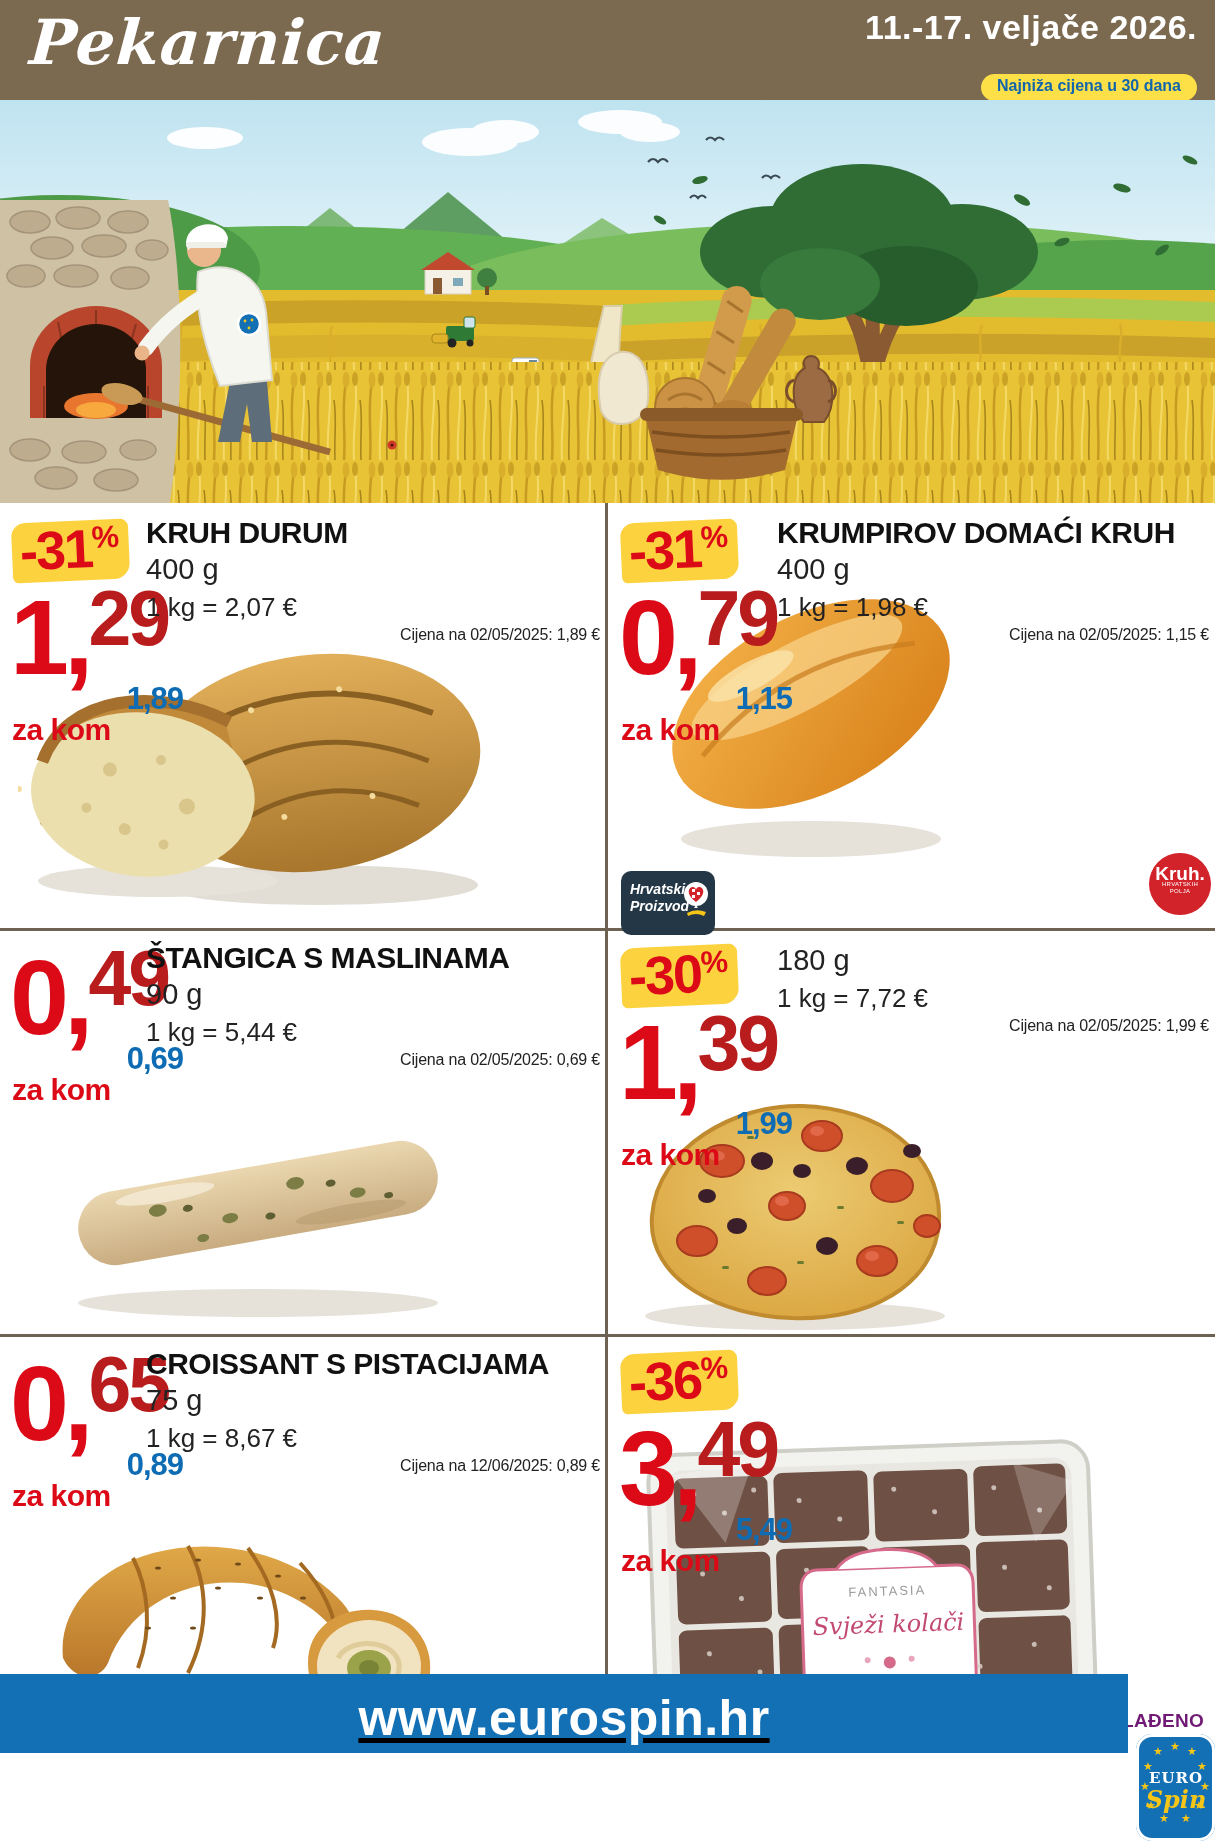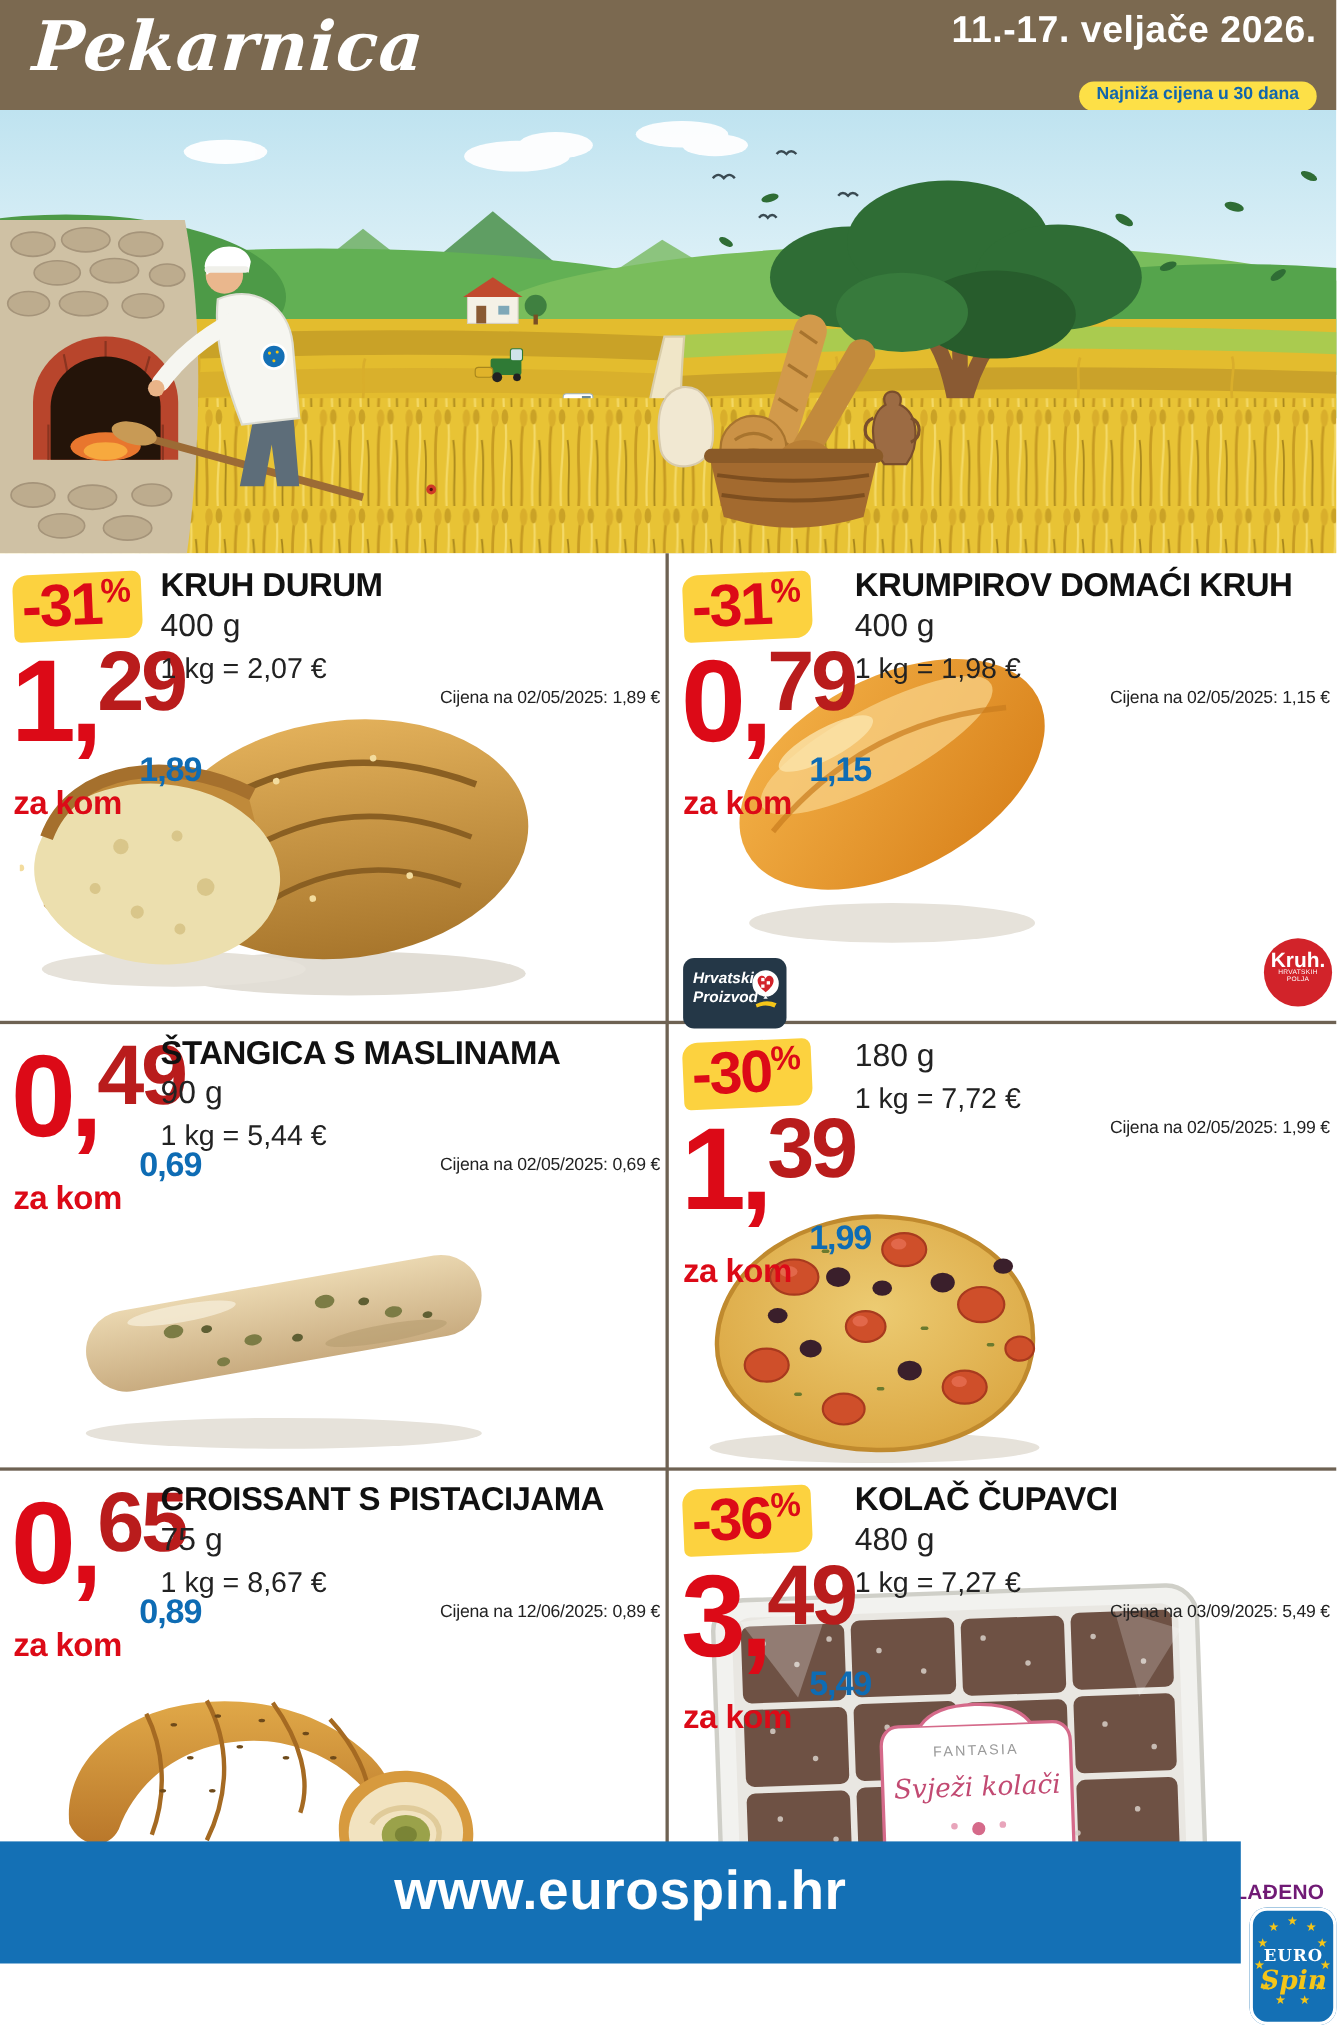--- a/index.html
+++ b/index.html
@@ -60,21 +60,21 @@
             color:#fff;font-style:italic;font-weight:bold;font-size:14px;line-height:17px;padding:10px 0 0 9px;box-sizing:border-box;}
   .stamp-hp .hp-ico{position:absolute;right:6px;top:10px;}
   .stamp-kruh{position:absolute;left:540px;top:350px;width:62px;height:62px;background:#d2232a;border-radius:50%;
               color:#fff;text-align:center;box-sizing:border-box;padding-top:14px;}
   .stamp-kruh .k1{font-size:19px;font-weight:bold;line-height:14px;}
   .stamp-kruh .k2{font-size:6px;line-height:7px;letter-spacing:0.3px;}
 
   
   .chilled{position:absolute;left:1108px;top:1710px;color:#701a75;font-weight:bold;font-size:19px;letter-spacing:0.3px;}
   .chilled svg{vertical-align:-3px;}
-  .footer-bar{position:absolute;left:0;top:1674px;width:1128px;height:111px;background:#1470b5;}
+  .footer-bar{position:absolute;left:0;top:1674px;width:1128px;height:79px;background:#1470b5;text-decoration:underline;}
   .site{width:100%;text-align:center;line-height:88px;color:#fff;font-weight:bold;font-size:50px;letter-spacing:0.5px;}
   .logo-tile{position:absolute;left:1136px;top:1734px;width:79px;height:107px;background:#1470b5;
              border-radius:16px;box-shadow:inset 0 0 0 3px #ffffff;}
 </style>
 </head>
 <body>
 
 <div class="header">
   <div class="brand">Pekarnica</div>
   <div class="head-right">
@@ -574,26 +574,20 @@
         <circle cx="228" cy="232" r="3" fill="#e8a5bb"></circle>
           <circle cx="272" cy="232" r="3" fill="#e8a5bb"></circle>
       </g>
     </g>
   </svg>
   <div class="promo">
     <div class="disc-badge"><span class="disc-num">-36</span><span class="disc-pct">%</span></div>
     <div class="price"><span class="p-int">3</span><span class="p-comma">,</span><span class="p-dec">49</span><span class="p-old">5,49</span></div>
     <div class="per">za kom</div>
   </div>
-  <div class="txt">
-    <div class="name">KOLAČ ČUPAVCI</div>
-    <div class="weight">480 g</div>
-    <div class="unit">1 kg = 7,27 €</div>
-    <div class="prev">Cijena na 03/09/2025: 5,49 €</div>
-  </div>
 </div>
 
 <div class="chilled">
   <span>HLAĐENO</span>
   <svg width="13" height="20" viewBox="0 0 13 20">
     <path d="M6.5,0 C9,6 13,9.5 13,13.5 C13,17 10,20 6.5,20 C3,20 0,17 0,13.5 C0,9.5 4,6 6.5,0 Z" fill="#1470b5"></path>
   </svg>
 </div>
 
 <div class="footer-bar">

